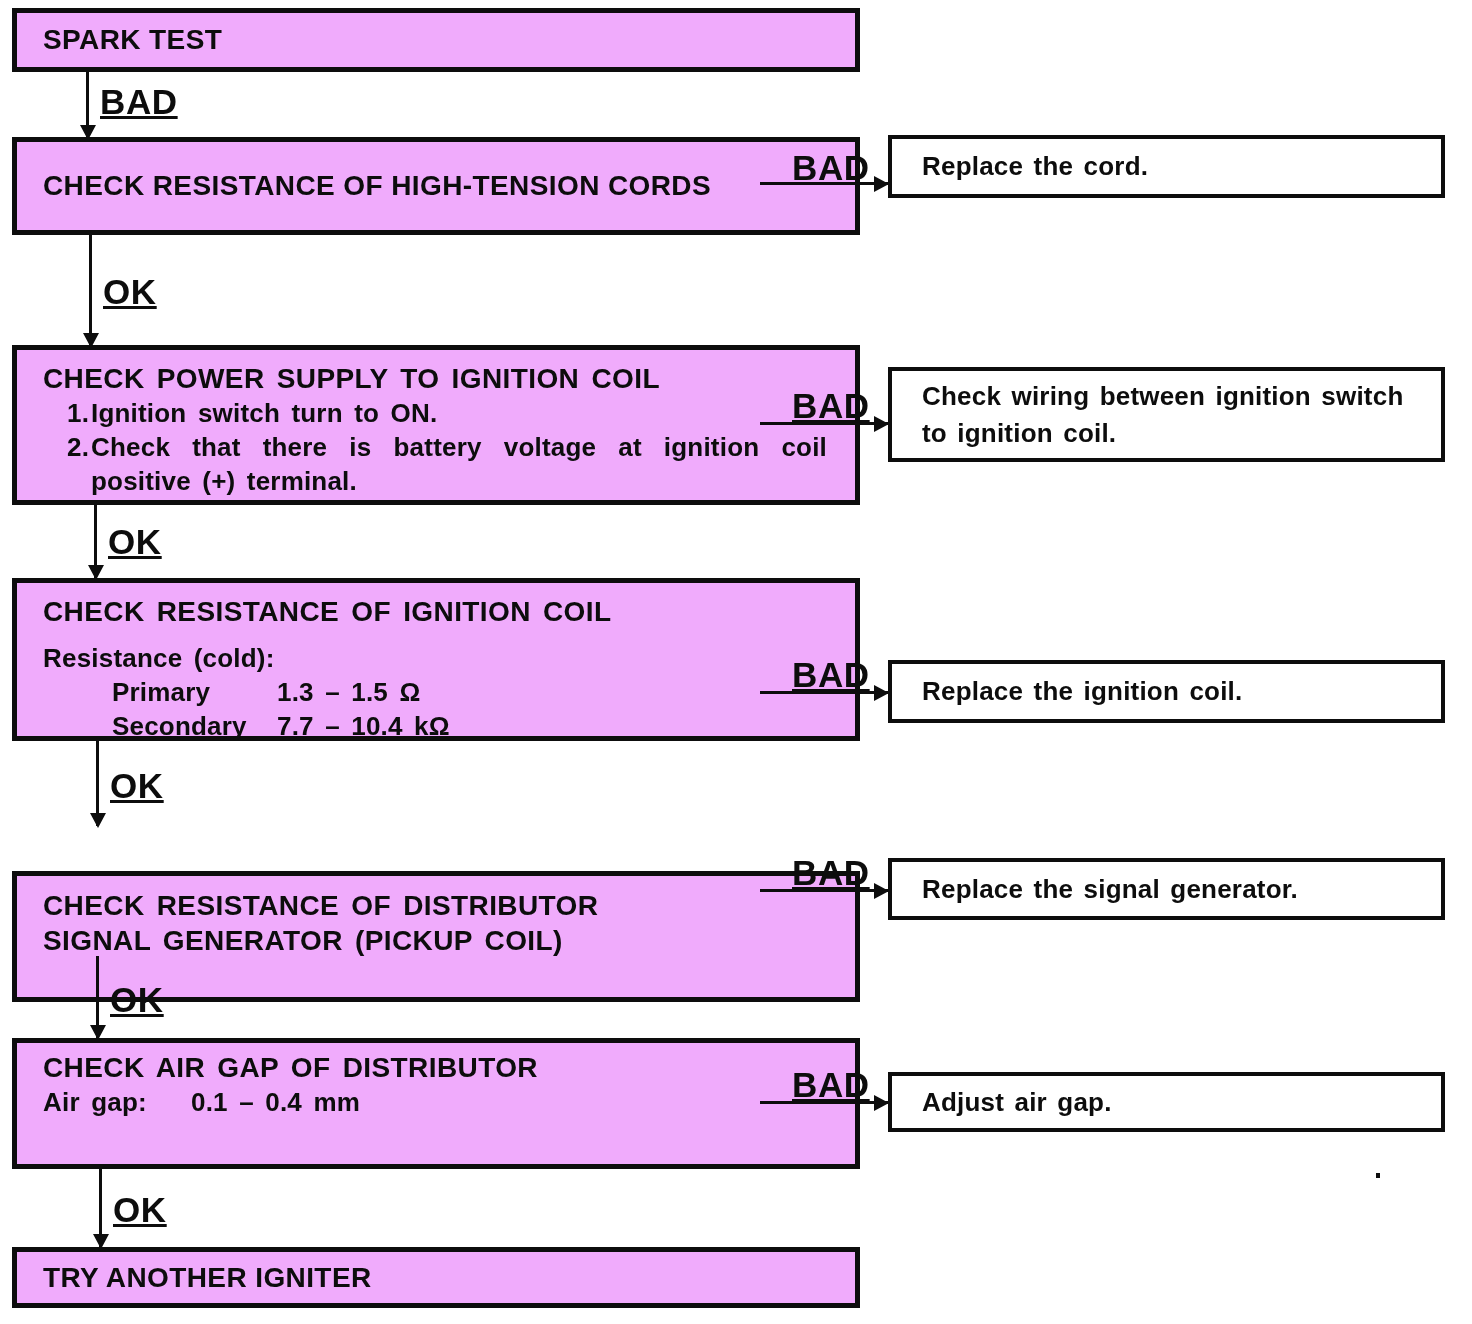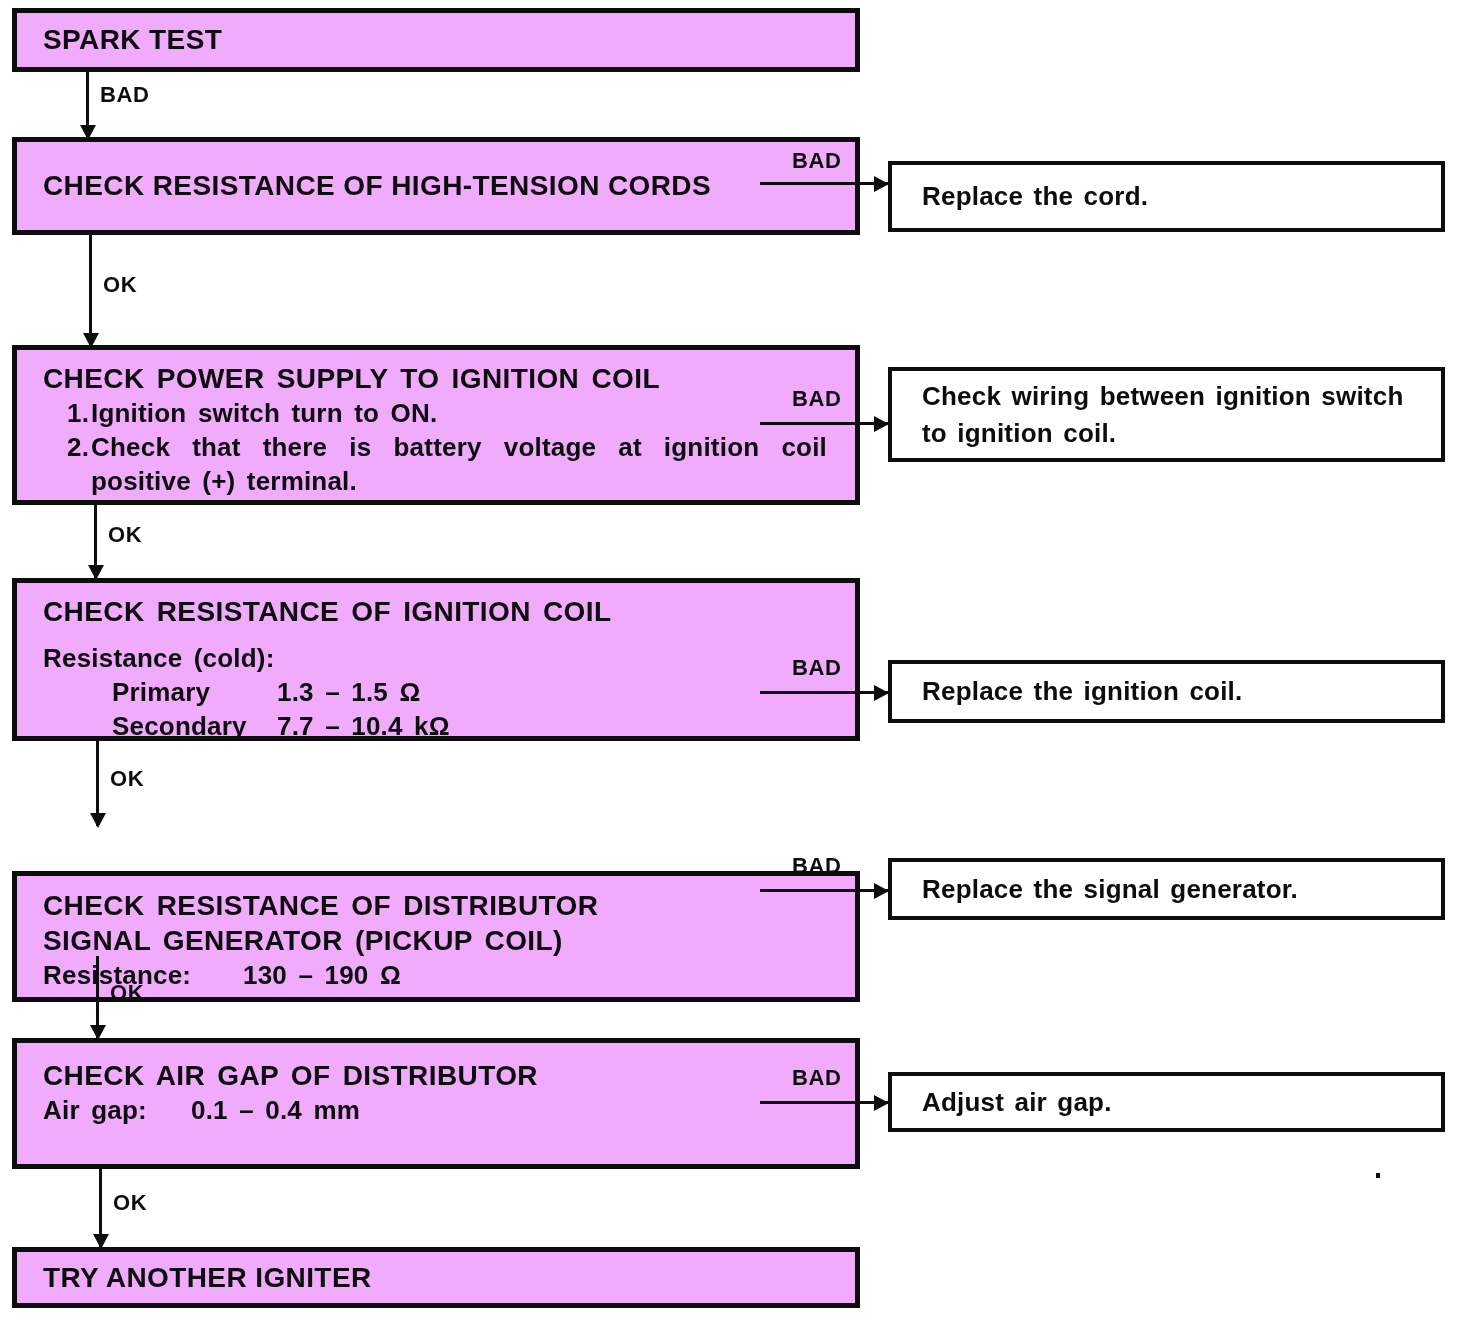--- a/index.html
+++ b/index.html
@@ -84,23 +84,24 @@
     right: -1px;
     top: 50%;
     transform: translateY(-50%);
     width: 0; height: 0;
     border-top: 8px solid transparent;
     border-bottom: 8px solid transparent;
     border-left: 15px solid #0d0d0d;
   }
   .conn-label {
     position: absolute;
-    font-size: 22px;
+    font-size: 35px;
     font-weight: bold;
     letter-spacing: 0.6px;
+    text-decoration: underline;
   }
   .speck {
     position: absolute;
     width: 4px;
     height: 5px;
     background: #0d0d0d;
   }
 </style>
 </head>
 <body>
@@ -112,21 +113,21 @@
   </div>
 
   <div class="vline" style="left:86px;top:72px;height:66px"></div>
   <span class="conn-label" style="left:100px;top:82px">BAD</span>
 
   <div class="main-box center-box" style="top:137px;height:98px">
     <div class="title">CHECK RESISTANCE OF HIGH-TENSION CORDS</div>
   </div>
   <div class="hline" style="top:182px"></div>
   <span class="conn-label" style="left:792px;top:148px">BAD</span>
-  <div class="result-box" style="top:161px;height:71px">
+  <div class="result-box" style="top:135px;height:63px">
     <span>Replace the cord.</span>
   </div>
 
   <div class="vline" style="left:89px;top:235px;height:111px"></div>
   <span class="conn-label" style="left:103px;top:272px">OK</span>
 
   <div class="main-box pad-box body-text" style="top:345px;height:160px">
     <div class="title">CHECK POWER SUPPLY TO IGNITION COIL</div>
     <div class="list-row">
       <span class="list-num">1.</span>
@@ -163,35 +164,31 @@
   <div class="result-box" style="top:660px;height:63px">
     <span>Replace the ignition coil.</span>
   </div>
 
   <div class="vline" style="left:96px;top:741px;height:85px"></div>
   <span class="conn-label" style="left:110px;top:766px">OK</span>
 
   <div class="main-box pad-box body-text" style="top:871px;height:131px;line-height:35px">
     <div class="title">CHECK RESISTANCE OF DISTRIBUTOR</div>
     <div class="title">SIGNAL GENERATOR (PICKUP COIL)</div>
-    <div class="spec-line">
-      <span class="spec-name-res">Resistance:</span>
-      <span>130 – 190 Ω</span>
-    </div>
   </div>
   <div class="hline" style="top:889px"></div>
   <span class="conn-label" style="left:792px;top:853px">BAD</span>
   <div class="result-box" style="top:858px;height:62px">
     <span>Replace the signal generator.</span>
   </div>
 
   <div class="vline" style="left:96px;top:956px;height:82px"></div>
   <span class="conn-label" style="left:110px;top:980px">OK</span>
 
-  <div class="main-box pad-box body-text" style="top:1038px;height:131px;padding-top:16px">
+  <div class="main-box pad-box body-text" style="top:1038px;height:131px;padding-top:8px">
     <div class="title">CHECK AIR GAP OF DISTRIBUTOR</div>
     <div class="spec-line">
       <span class="spec-name-gap">Air gap:</span>
       <span>0.1 – 0.4 mm</span>
     </div>
   </div>
   <div class="hline" style="top:1101px"></div>
   <span class="conn-label" style="left:792px;top:1065px">BAD</span>
   <div class="result-box" style="top:1072px;height:60px">
     <span>Adjust air gap.</span>

